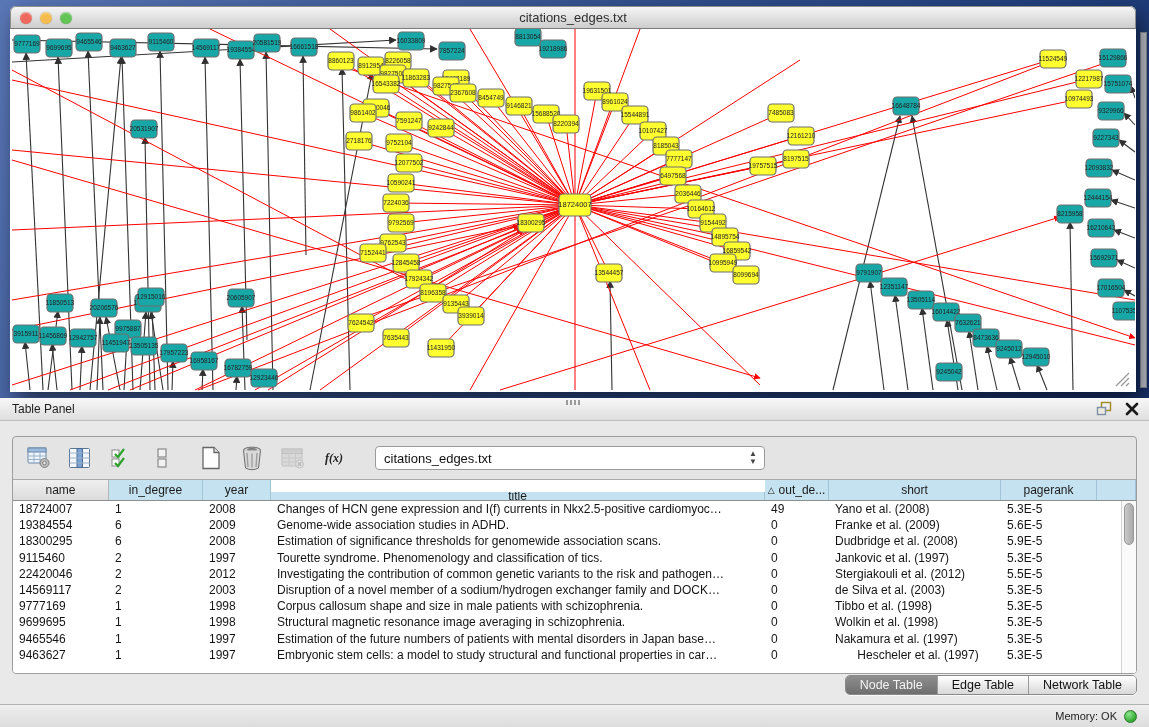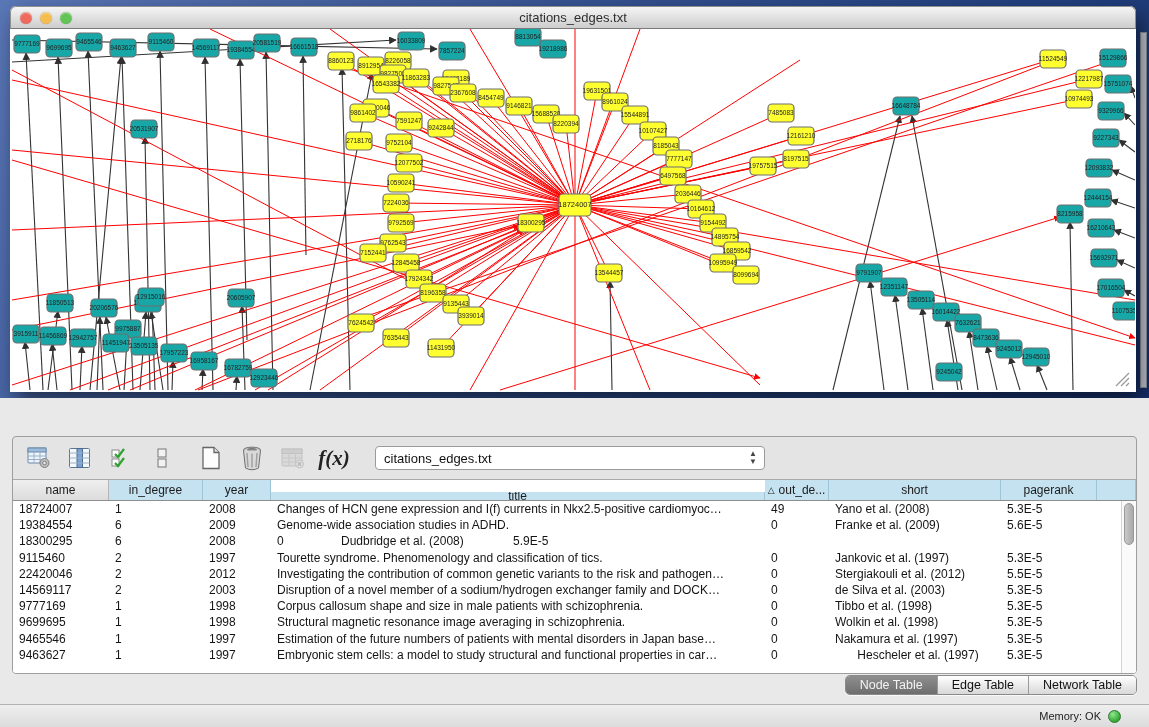--- a/index.html
+++ b/index.html
@@ -31,21 +31,21 @@
   .panel-header { height:23px; background:linear-gradient(#f7f7f7,#dedede); border-bottom:1px solid #bdbdbd;
     display:flex; align-items:center; padding:0 12px; font-size:12px; color:#222; position:relative; }
   .panel-header-icons { position:absolute; right:10px; top:2px; display:flex; gap:12px; align-items:center; }
   .splitter-grip { position:absolute; left:566px; top:2px; width:16px; height:5px;
     background: repeating-linear-gradient(90deg,#9a9a9a 0 2px, transparent 2px 4px); }
 
   .tp-container { position:absolute; left:12px; top:38px; width:1125px; height:238px;
     border:1px solid #9e9e9e; border-radius:4px; background:#e4e4e4; overflow:hidden; }
   .tp-toolbar { height:42px; display:flex; align-items:center; padding-left:12px; gap:13px; }
   .tool-btn { width:28px; height:28px; display:flex; align-items:center; justify-content:center; cursor:default; }
-  .fx { font-family:"Liberation Serif", serif; font-style:italic; font-size:21px; color:#222; font-weight:bold; }
+  .fx { font-family:"Liberation Serif", serif; font-style:italic; font-size:12px; color:#222; font-weight:bold; }
   .combo { width:390px; height:24px; margin-left:14px; background:#fff; border:1px solid #9a9a9a; border-radius:4px;
     display:flex; align-items:center; padding:0 8px; font-size:13px; color:#111; position:relative; }
   .combo-arrows { position:absolute; right:7px; top:3px; display:flex; flex-direction:column; line-height:8px; font-size:8px; color:#444; }
 
   .tp-table { position:absolute; left:0; right:0; top:42px; bottom:0; background:#fff; border-top:1px solid #aaa; }
   .thead { display:flex; height:21px; border-bottom:1px solid #8e8e8e; }
   .th { background:#c5e2f0; border-right:1px solid #9fc4d6; font-size:12px; color:#1b1b1b;
     display:flex; align-items:center; justify-content:center; overflow:hidden; white-space:nowrap; }
   .th.first { background:linear-gradient(#efefef,#dcdcdc); border-right:1px solid #b5b5b5; }
   .sort-tri { font-size:9px; margin-right:4px; color:#222; }
@@ -59,21 +59,21 @@
   .tabs-row { position:absolute; left:0; right:12px; top:277px; height:22px; display:flex; justify-content:flex-end; }
   .seg { display:flex; border:1px solid #8a8a8a; border-radius:5px; overflow:hidden; height:20px;
     box-shadow:0 1px 0 rgba(255,255,255,.7); }
   .seg-btn { padding:0 14px; font-size:12.5px; display:flex; align-items:center;
     background:linear-gradient(#ffffff,#d8d8d8); color:#111; border-right:1px solid #9a9a9a; cursor:default; }
   .seg-btn:last-child { border-right:none; }
   .seg-btn.selected { background:linear-gradient(#8f8f8f,#6e6e6e); color:#f3f3f3; }
 
   .status-bar { position:absolute; left:0; right:0; bottom:0; height:23px;
     background:linear-gradient(#efefef,#dcdcdc); border-top:1px solid #b2b2b2;
-    display:flex; align-items:center; justify-content:flex-end; padding-right:28px; gap:7px; }
+    display:flex; align-items:center; justify-content:flex-end; padding-right:12px; gap:7px; }
   .status-text { font-size:11px; color:#222; }
   .mem-dot { width:13px; height:13px; border-radius:50%; border:1px solid #2b7a2b;
     background: radial-gradient(circle at 35% 30%, #8ee78e, #35a835 70%); }
 </style>
 </head>
 <body>
 
 <div id="root">
 
   <div class="desktop">
@@ -670,20 +670,33 @@
             </g>
         </svg>
         <svg class="resize-grip" viewBox="0 0 18 18">
           <path d="M4 17 L17 4 M9 17 L17 9 M14 17 L17 14" stroke="#9a9a9a" stroke-width="1.3" fill="none"></path>
         </svg>
       </div>
     </div>
   </div>
 
   <div class="table-panel">
+    <div class="panel-header">
+      <span>Table Panel</span>
+      <div class="splitter-grip"></div>
+      <div class="panel-header-icons">
+        <svg width="17" height="17" viewBox="0 0 17 17">
+          <rect x="5.5" y="2.5" width="9" height="8" fill="none" stroke="#a08a28" stroke-width="1.4"></rect>
+          <rect x="1.5" y="7.5" width="8" height="7" fill="#eceadf" stroke="#7d90a8" stroke-width="1.4"></rect>
+        </svg>
+        <svg width="14" height="14" viewBox="0 0 14 14">
+          <path d="M2 2 L12 12 M12 2 L2 12" stroke="#1a1a1a" stroke-width="2.6" stroke-linecap="round"></path>
+        </svg>
+      </div>
+    </div>
 
     <div class="tp-container">
       <div class="tp-toolbar">
         <span class="tool-btn">
           <svg width="24" height="22" viewBox="0 0 24 22">
             <rect x="1" y="1" width="18" height="15" rx="1" fill="#eef4fb" stroke="#6b87a8"></rect>
             <rect x="1" y="1" width="18" height="4" fill="#9dbcdd" stroke="#6b87a8"></rect>
             <path d="M7 5 V16 M13 5 V16 M1 9 H19 M1 12.5 H19" stroke="#9ab0c8" stroke-width="1" fill="none"></path>
             <circle cx="17.5" cy="16" r="4.5" fill="#bdbdbd" stroke="#808080"></circle>
             <circle cx="17.5" cy="16" r="1.8" fill="#e9e9e9" stroke="#808080"></circle>
@@ -785,20 +798,21 @@
               <div class="td" style="width: 68px;">2009</div>
               <div class="td" style="width: 494px;">Genome-wide association studies in ADHD.</div>
               <div class="td" style="width: 64px;">0</div>
               <div class="td" style="width: 172px;">Franke et al. (2009)</div>
               <div class="td" style="width: 96px;">5.6E-5</div>
             </div>
             <div class="tr">
               <div class="td" style="width: 96px;">18300295</div>
               <div class="td" style="width: 94px;">6</div>
               <div class="td" style="width: 68px;">2008</div>
+              <div class="td" style="width: 494px;">Estimation of significance thresholds for genomewide association scans.</div>
               <div class="td" style="width: 64px;">0</div>
               <div class="td" style="width: 172px;">Dudbridge et al. (2008)</div>
               <div class="td" style="width: 96px;">5.9E-5</div>
             </div>
             <div class="tr">
               <div class="td" style="width: 96px;">9115460</div>
               <div class="td" style="width: 94px;">2</div>
               <div class="td" style="width: 68px;">1997</div>
               <div class="td" style="width: 494px;">Tourette syndrome. Phenomenology and classification of tics.</div>
               <div class="td" style="width: 64px;">0</div>

